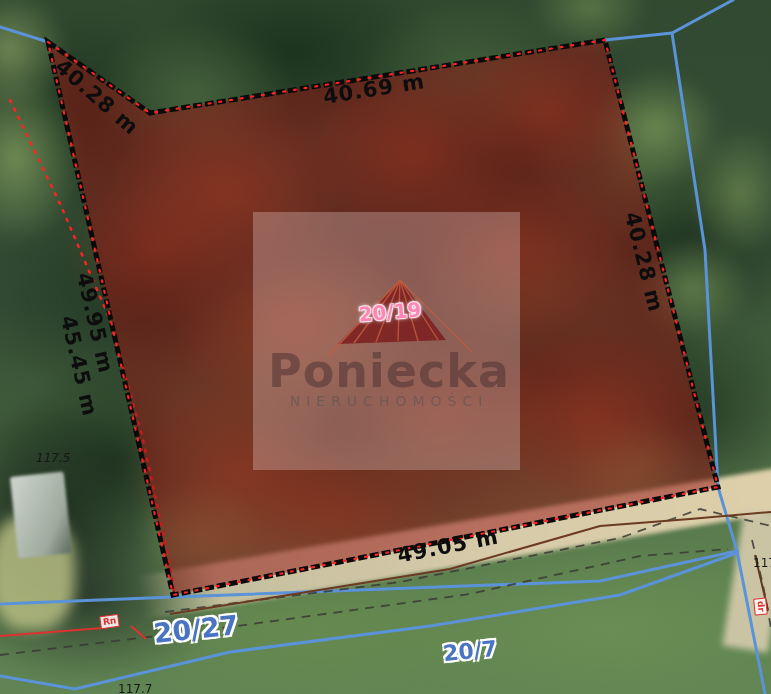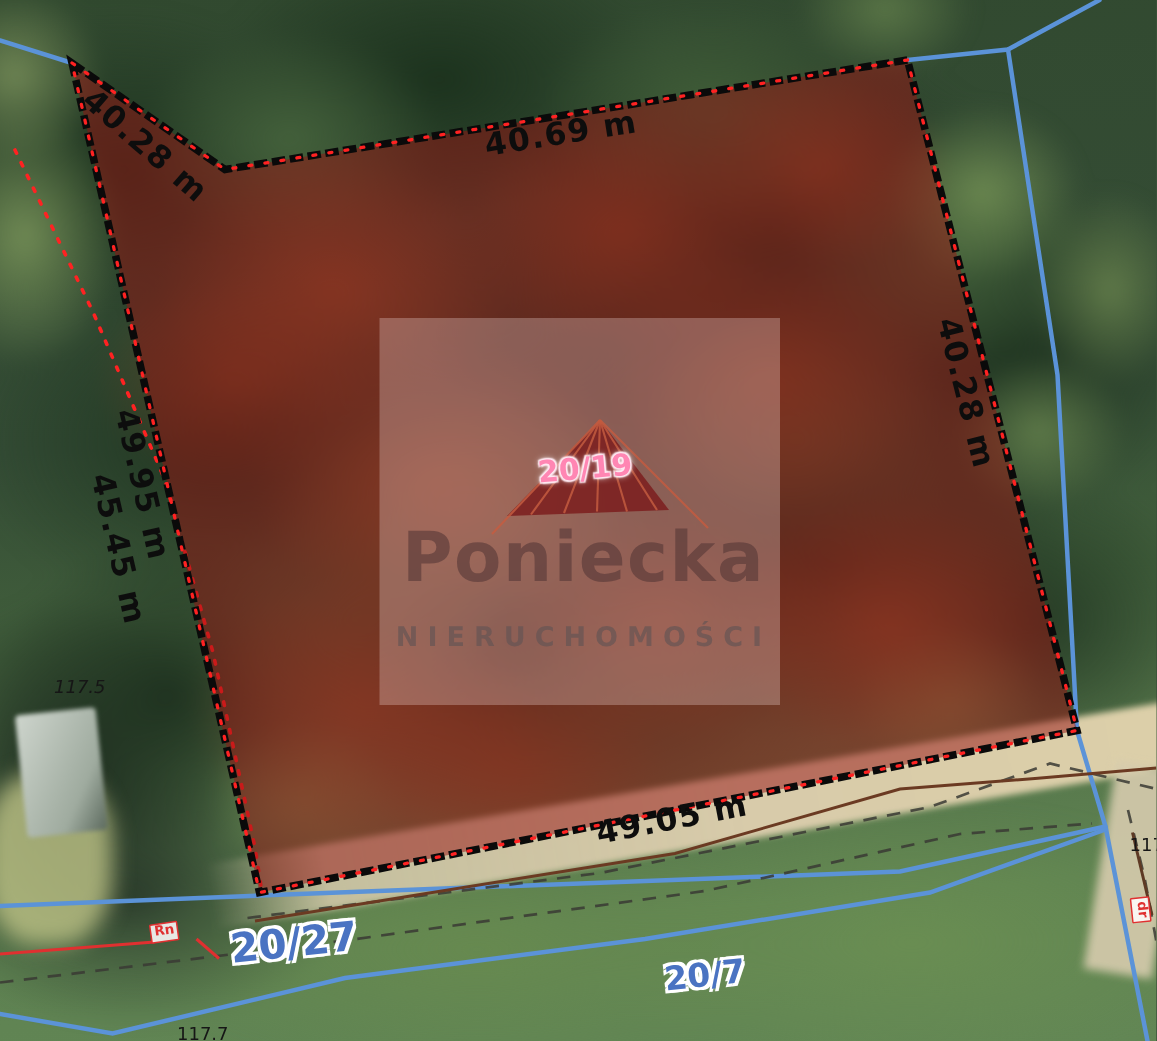--- a/index.html
+++ b/index.html
@@ -80,21 +80,21 @@
   #watermark-box{
     position:absolute;left:253px;top:212px;width:267px;height:258px;
     background:rgba(255,236,236,.27);
   }
   #brand-text{
     position:absolute;left:389px;top:371px;transform:translate(-50%,-50%);
     font-size:46px;font-weight:700;color:rgba(82,54,54,.58);letter-spacing:1px;white-space:nowrap;
   }
   #brand-subtitle{
     position:absolute;left:389px;top:401px;transform:translate(-50%,-50%);
-    font-size:18px;font-weight:700;color:rgba(100,84,84,.68);letter-spacing:6px;white-space:nowrap;margin-top:24px;
+    font-size:14px;font-weight:400;color:rgba(100,84,84,.68);letter-spacing:6px;white-space:nowrap;
   }
   
   .meas{
     position:absolute;font-weight:700;font-size:21px;color:#0d0d0d;
     white-space:nowrap;letter-spacing:1px;
   }
   .parcel-label{
     position:absolute;font-weight:700;color:#4a73c2;white-space:nowrap;
     text-shadow:-2px -2px 0 #fff,2px -2px 0 #fff,-2px 2px 0 #fff,2px 2px 0 #fff,0 0 3px #fff;
   }

